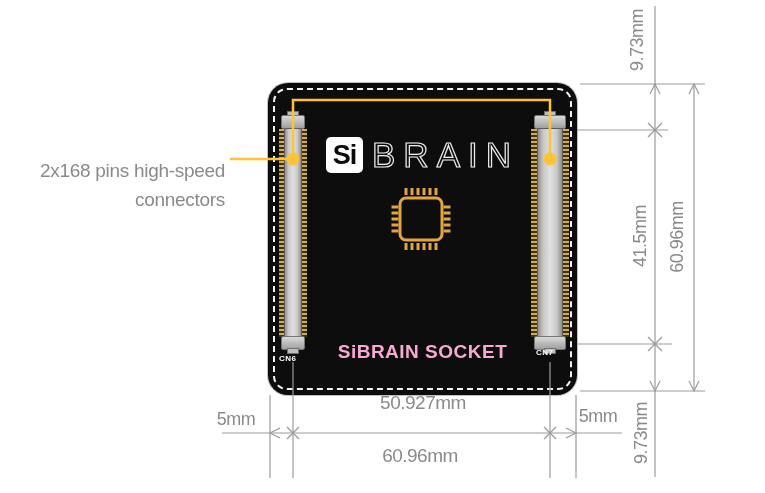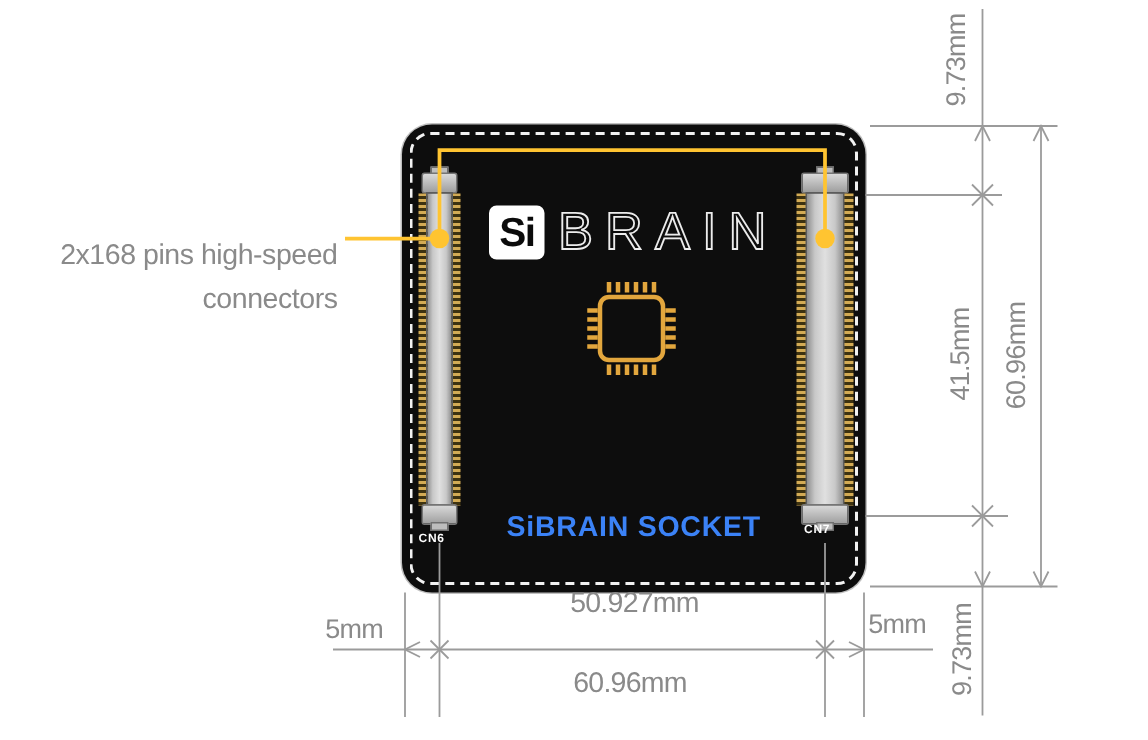--- a/index.html
+++ b/index.html
@@ -37,21 +37,21 @@
   .brain-text{
     font-size:35px;letter-spacing:8px;font-weight:100;
     color:transparent;-webkit-text-stroke:1.2px #ececec;line-height:36px;
   }
   @supports not (-webkit-text-stroke:1px #fff){
     .brain-text{color:#ececec;}
   }
   .chip-icon{position:absolute;left:122px;top:103px;}
   .socket-label{
     position:absolute;left:0;right:0;top:258px;text-align:center;
-    color:#3b82f6;font-size:19px;font-weight:bold;letter-spacing:0.5px;
+    color:#f9a8d4;font-size:19px;font-weight:bold;letter-spacing:0.5px;
   }
   
   .connector{position:absolute;}
   .conn-tab{position:absolute;background:#bdbdbd;border:1px solid #6f6f6f;}
   .conn-cap{
     position:absolute;background:linear-gradient(180deg,#d9d9d9,#9f9f9f);
     border:1px solid #757575;border-radius:2px;
   }
   .conn-body{
     position:absolute;

